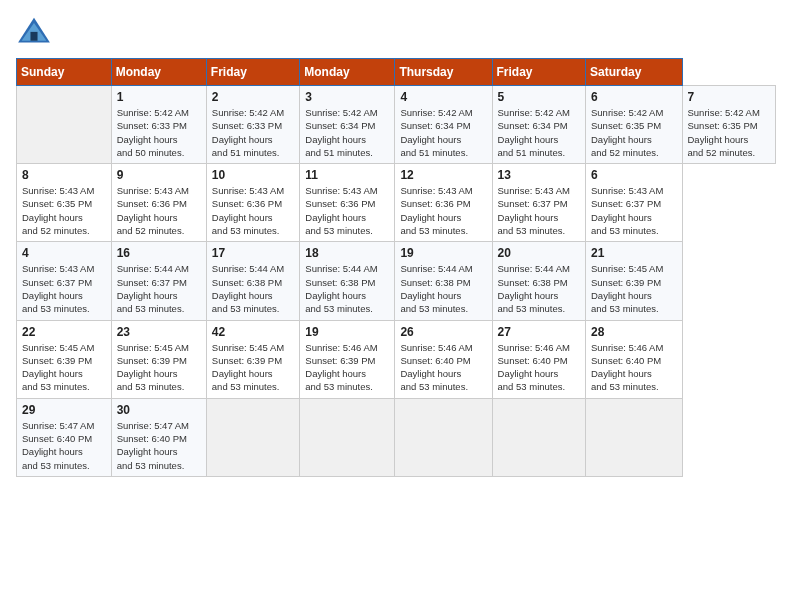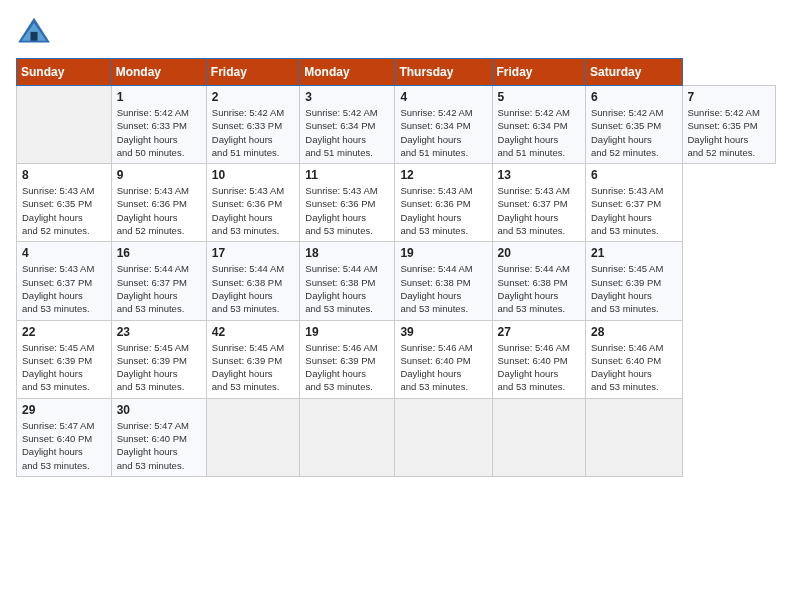--- a/index.html
+++ b/index.html
@@ -149,21 +149,21 @@
         <td><span class="day-num">18</span><span class="day-info">Sunrise: 5:44 AM<br>Sunset: 6:38 PM<br>Daylight hours<br>and 53 minutes.</span></td>
         <td><span class="day-num">19</span><span class="day-info">Sunrise: 5:44 AM<br>Sunset: 6:38 PM<br>Daylight hours<br>and 53 minutes.</span></td>
         <td><span class="day-num">20</span><span class="day-info">Sunrise: 5:44 AM<br>Sunset: 6:38 PM<br>Daylight hours<br>and 53 minutes.</span></td>
         <td><span class="day-num">21</span><span class="day-info">Sunrise: 5:45 AM<br>Sunset: 6:39 PM<br>Daylight hours<br>and 53 minutes.</span></td>
       </tr>
       <tr>
         <td><span class="day-num">22</span><span class="day-info">Sunrise: 5:45 AM<br>Sunset: 6:39 PM<br>Daylight hours<br>and 53 minutes.</span></td>
         <td><span class="day-num">23</span><span class="day-info">Sunrise: 5:45 AM<br>Sunset: 6:39 PM<br>Daylight hours<br>and 53 minutes.</span></td>
         <td><span class="day-num">42</span><span class="day-info">Sunrise: 5:45 AM<br>Sunset: 6:39 PM<br>Daylight hours<br>and 53 minutes.</span></td>
         <td><span class="day-num">19</span><span class="day-info">Sunrise: 5:46 AM<br>Sunset: 6:39 PM<br>Daylight hours<br>and 53 minutes.</span></td>
-        <td><span class="day-num">39</span><span class="day-info">Sunrise: 5:46 AM<br>Sunset: 6:40 PM<br>Daylight hours<br>and 53 minutes.</span></td>
+        <td><span class="day-num">26</span><span class="day-info">Sunrise: 5:46 AM<br>Sunset: 6:40 PM<br>Daylight hours<br>and 53 minutes.</span></td>
         <td><span class="day-num">27</span><span class="day-info">Sunrise: 5:46 AM<br>Sunset: 6:40 PM<br>Daylight hours<br>and 53 minutes.</span></td>
         <td><span class="day-num">28</span><span class="day-info">Sunrise: 5:46 AM<br>Sunset: 6:40 PM<br>Daylight hours<br>and 53 minutes.</span></td>
       </tr>
       <tr>
         <td><span class="day-num">29</span><span class="day-info">Sunrise: 5:47 AM<br>Sunset: 6:40 PM<br>Daylight hours<br>and 53 minutes.</span></td>
         <td><span class="day-num">30</span><span class="day-info">Sunrise: 5:47 AM<br>Sunset: 6:40 PM<br>Daylight hours<br>and 53 minutes.</span></td>
         <td class="empty-cell" style="background: rgb(240, 240, 240);"></td>
         <td class="empty-cell" style="background: rgb(240, 240, 240);"></td>
         <td class="empty-cell" style="background: rgb(240, 240, 240);"></td>
         <td class="empty-cell" style="background: rgb(240, 240, 240);"></td>

